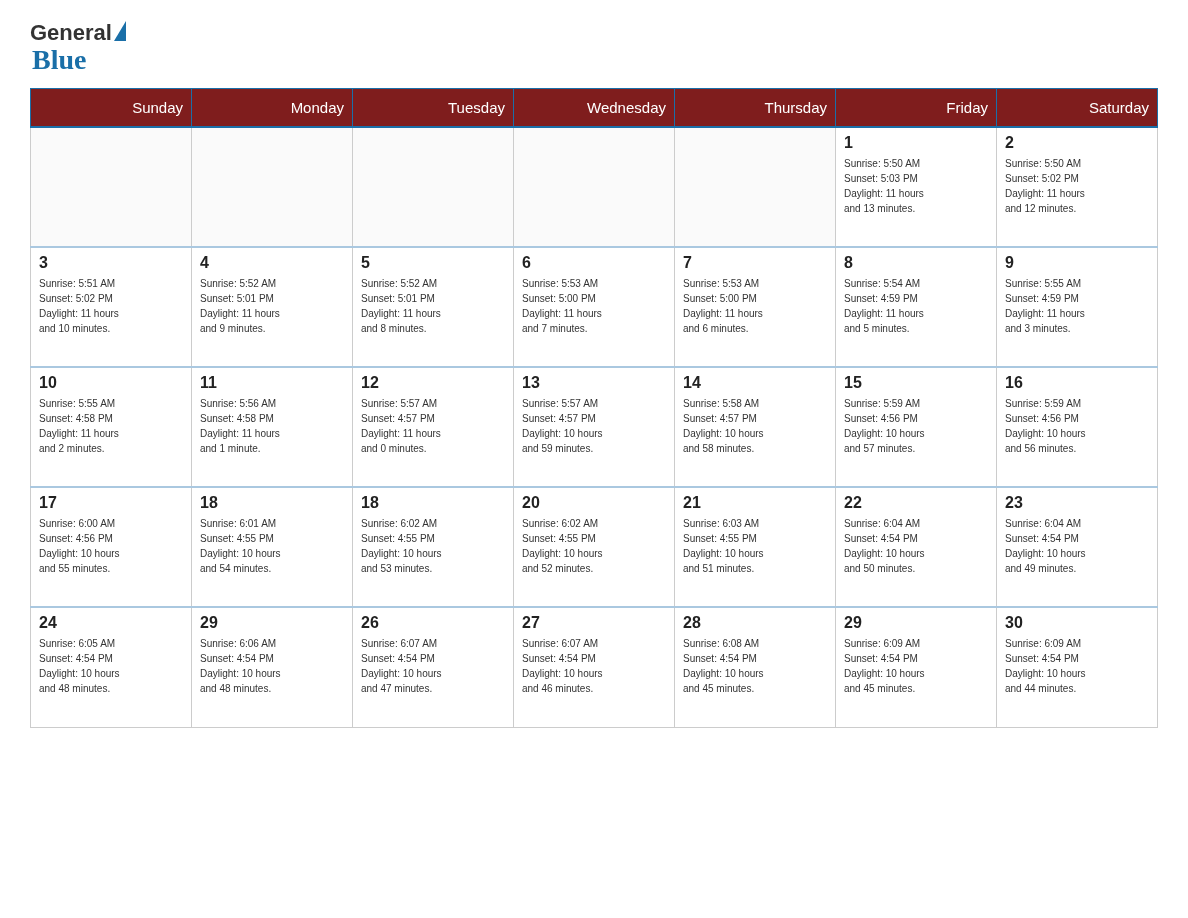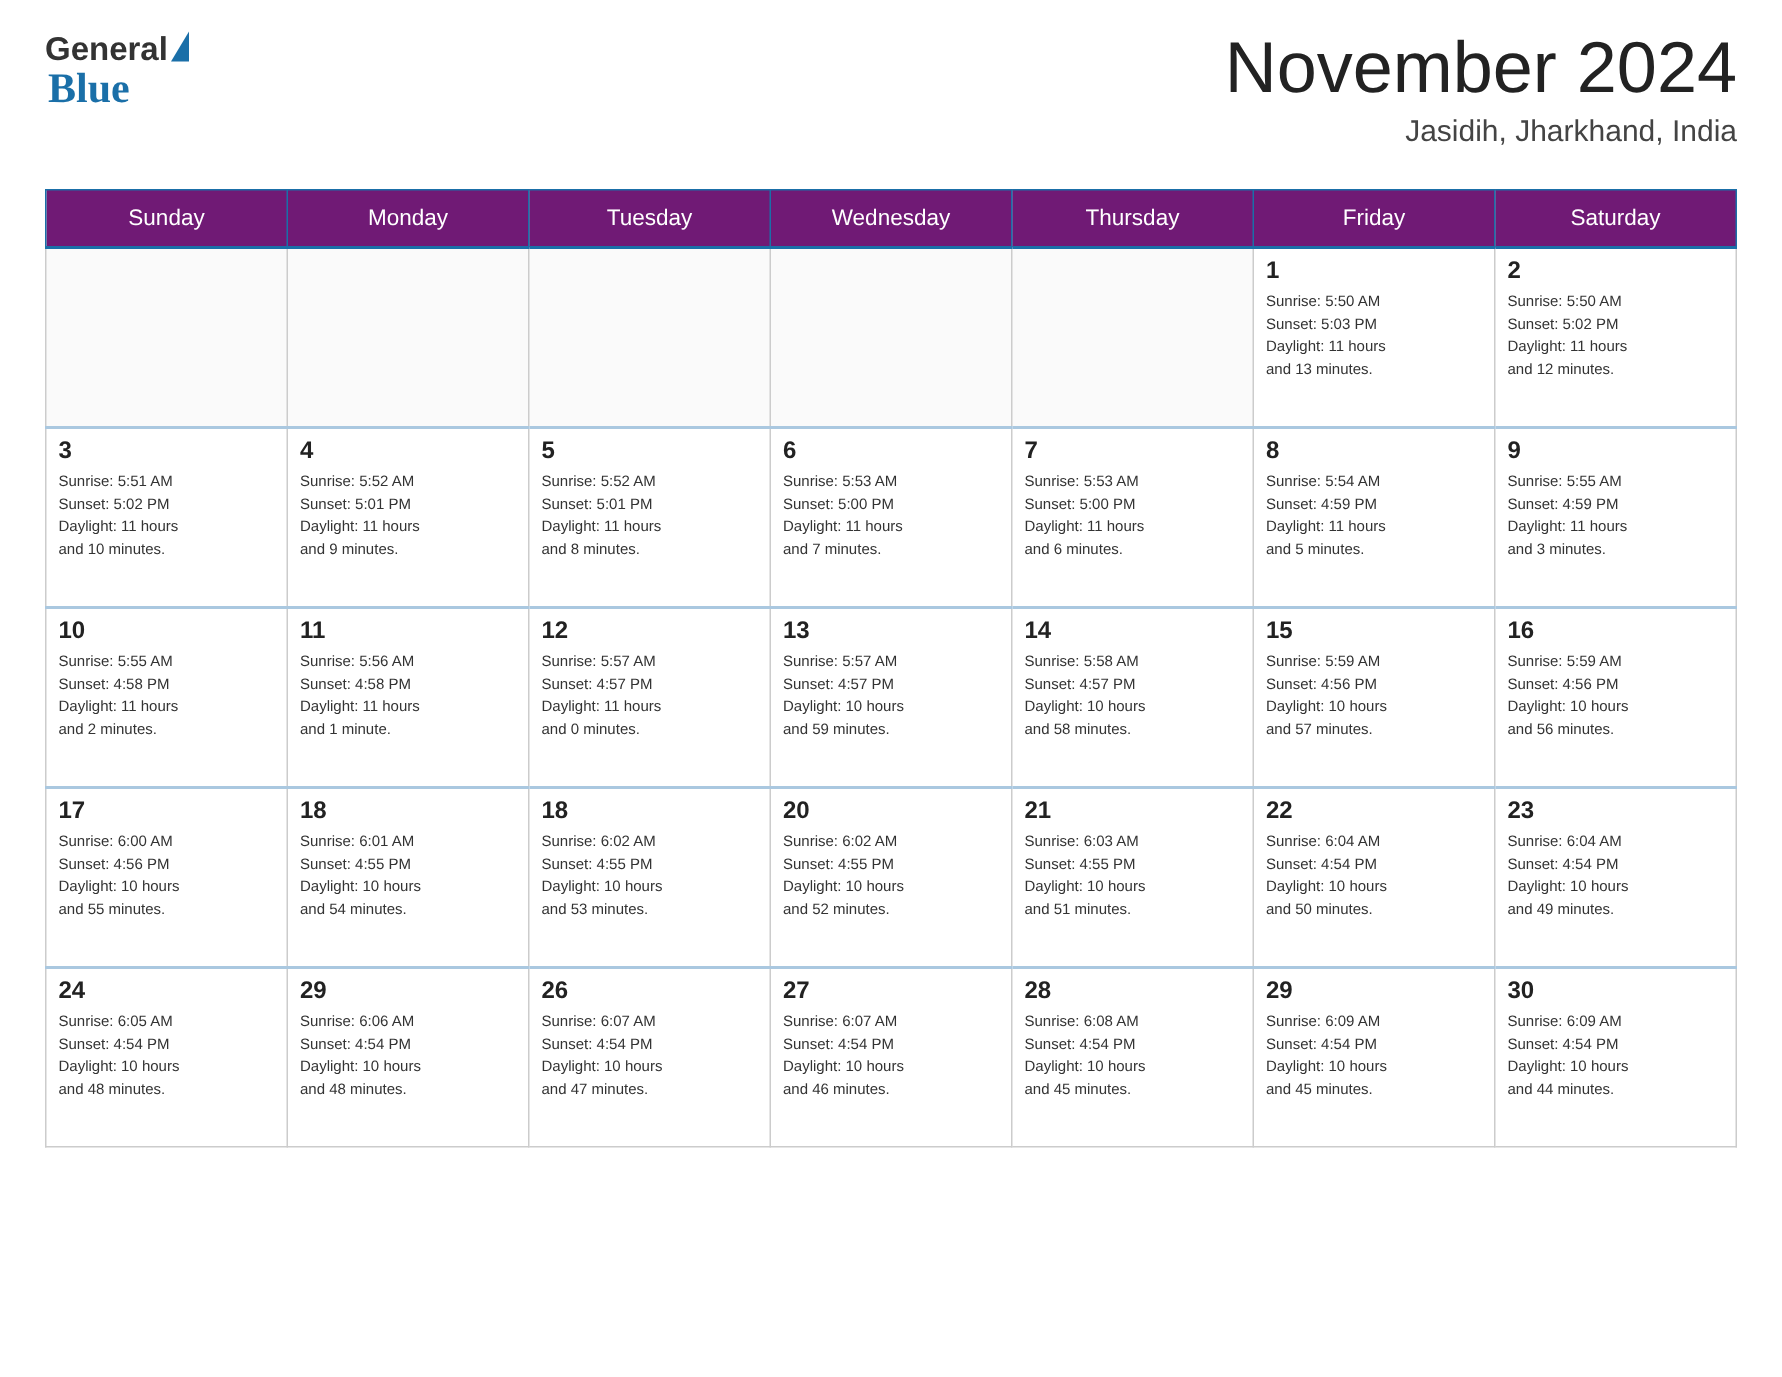--- a/index.html
+++ b/index.html
@@ -7,21 +7,21 @@
       font-family: Arial, sans-serif;
       background: #fff;
       padding: 20px 30px;
       width: 1188px;
       min-height: 918px;
     }
     .header {
       display: flex;
       justify-content: space-between;
       align-items: flex-start;
-      margin-bottom: 26px;
+      margin-bottom: 12px;
     }
     .logo {
       display: flex;
       flex-direction: column;
       align-items: flex-start;
     }
     .logo-top {
       display: flex;
       align-items: center;
     }
@@ -60,26 +60,26 @@
       font-size: 20px;
       color: #444;
       margin-top: 4px;
     }
     .calendar {
       width: 100%;
       border-collapse: collapse;
       margin-top: 10px;
     }
     .calendar th {
-      background-color: #701a75;
+      background-color: #7f1d1d;
       color: #fff;
       padding: 10px 8px;
       font-size: 15px;
       font-weight: normal;
-      text-align: center;
+      text-align: right;
       border: 1px solid #1a6fa8;
     }
     .calendar td {
       border: 1px solid #ccc;
       vertical-align: top;
       padding: 6px 8px;
       width: 14.28%;
       min-height: 110px;
       height: 120px;
     }
@@ -108,24 +108,20 @@
 </head>
 <body>
 
 <div class="header">
   <div class="logo">
     <div class="logo-top">
       <span class="logo-general">General</span>
       <div class="logo-triangle"></div>
     </div>
     <span class="logo-blue">Blue</span>
-  </div>
-  <div class="title-section">
-    <div class="month-title">November 2024</div>
-    <div class="location">Jasidih, Jharkhand, India</div>
   </div>
 </div>
 
 <table class="calendar">
   <thead>
     <tr>
     <th>Sunday</th>
         <th>Monday</th>
         <th>Tuesday</th>
         <th>Wednesday</th>

